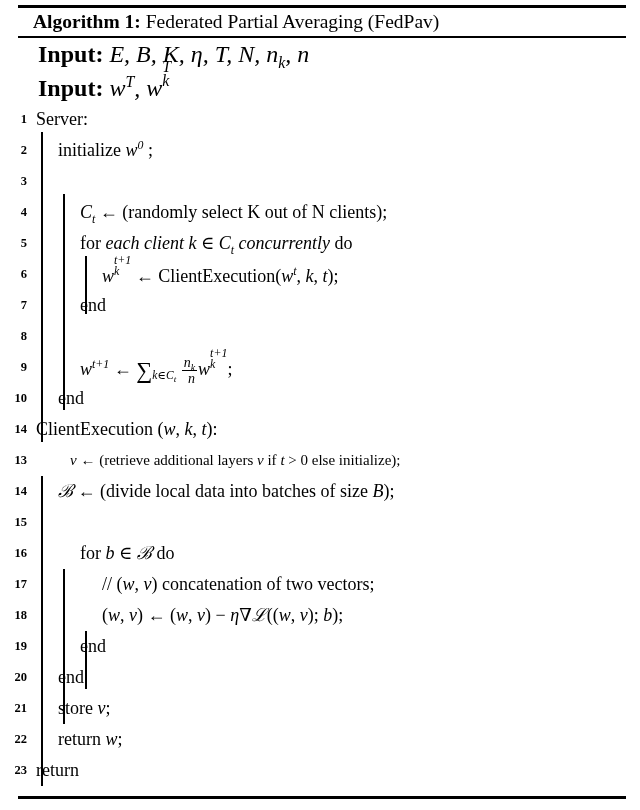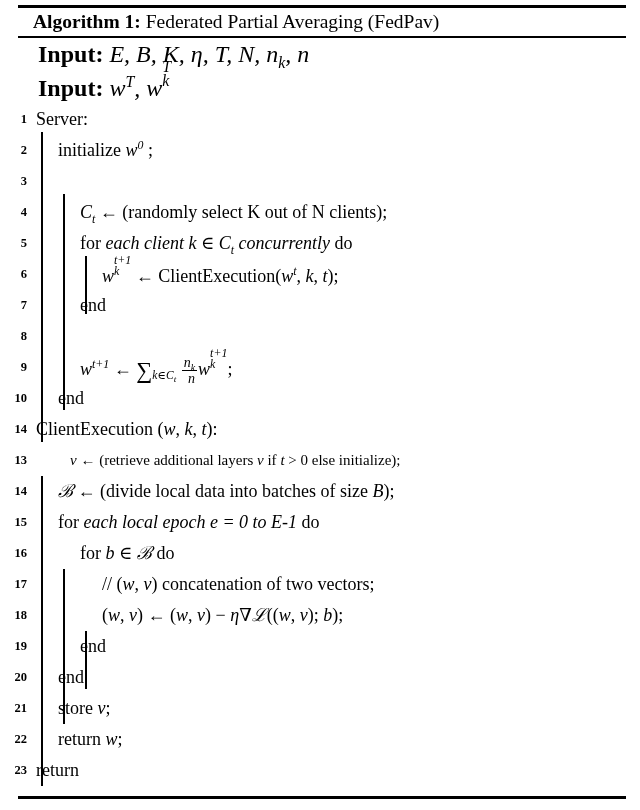--- a/index.html
+++ b/index.html
@@ -271,21 +271,20 @@
       <span class="content ind1" style="font-size:15px;margin-left:12px;"><span class="it">v</span> <span class="arrow">←</span> <span class="rm">(retrieve additional layers </span><span class="it">v</span><span class="rm"> if </span><span class="it">t</span><span class="rm"> &gt; 0 else initialize);</span></span>
     </div>
 
     <div class="line">
       <span class="lineno">14</span>
       <span class="content ind1"><span class="cal">ℬ</span> <span class="arrow">←</span> <span class="rm">(divide local data into batches of size </span><span class="it">B</span><span class="rm">);</span></span>
     </div>
 
     <div class="line">
       <span class="lineno">15</span>
-      <span class="content ind1"><span class="kw">for</span> <span class="it">each local epoch e = 0 to E-1</span> <span class="kw">do</span></span>
     </div>
 
     <div class="line">
       <span class="lineno">16</span>
       <span class="content ind2"><span class="kw">for</span> <span class="it">b</span> <span class="rm">∈</span> <span class="cal">ℬ</span> <span class="kw">do</span></span>
     </div>
 
     <div class="line">
       <span class="lineno">17</span>
       <span class="content ind3"><span class="rm">// (</span><span class="it">w</span><span class="rm">, </span><span class="it">v</span><span class="rm">) concatenation of two vectors;</span></span>

